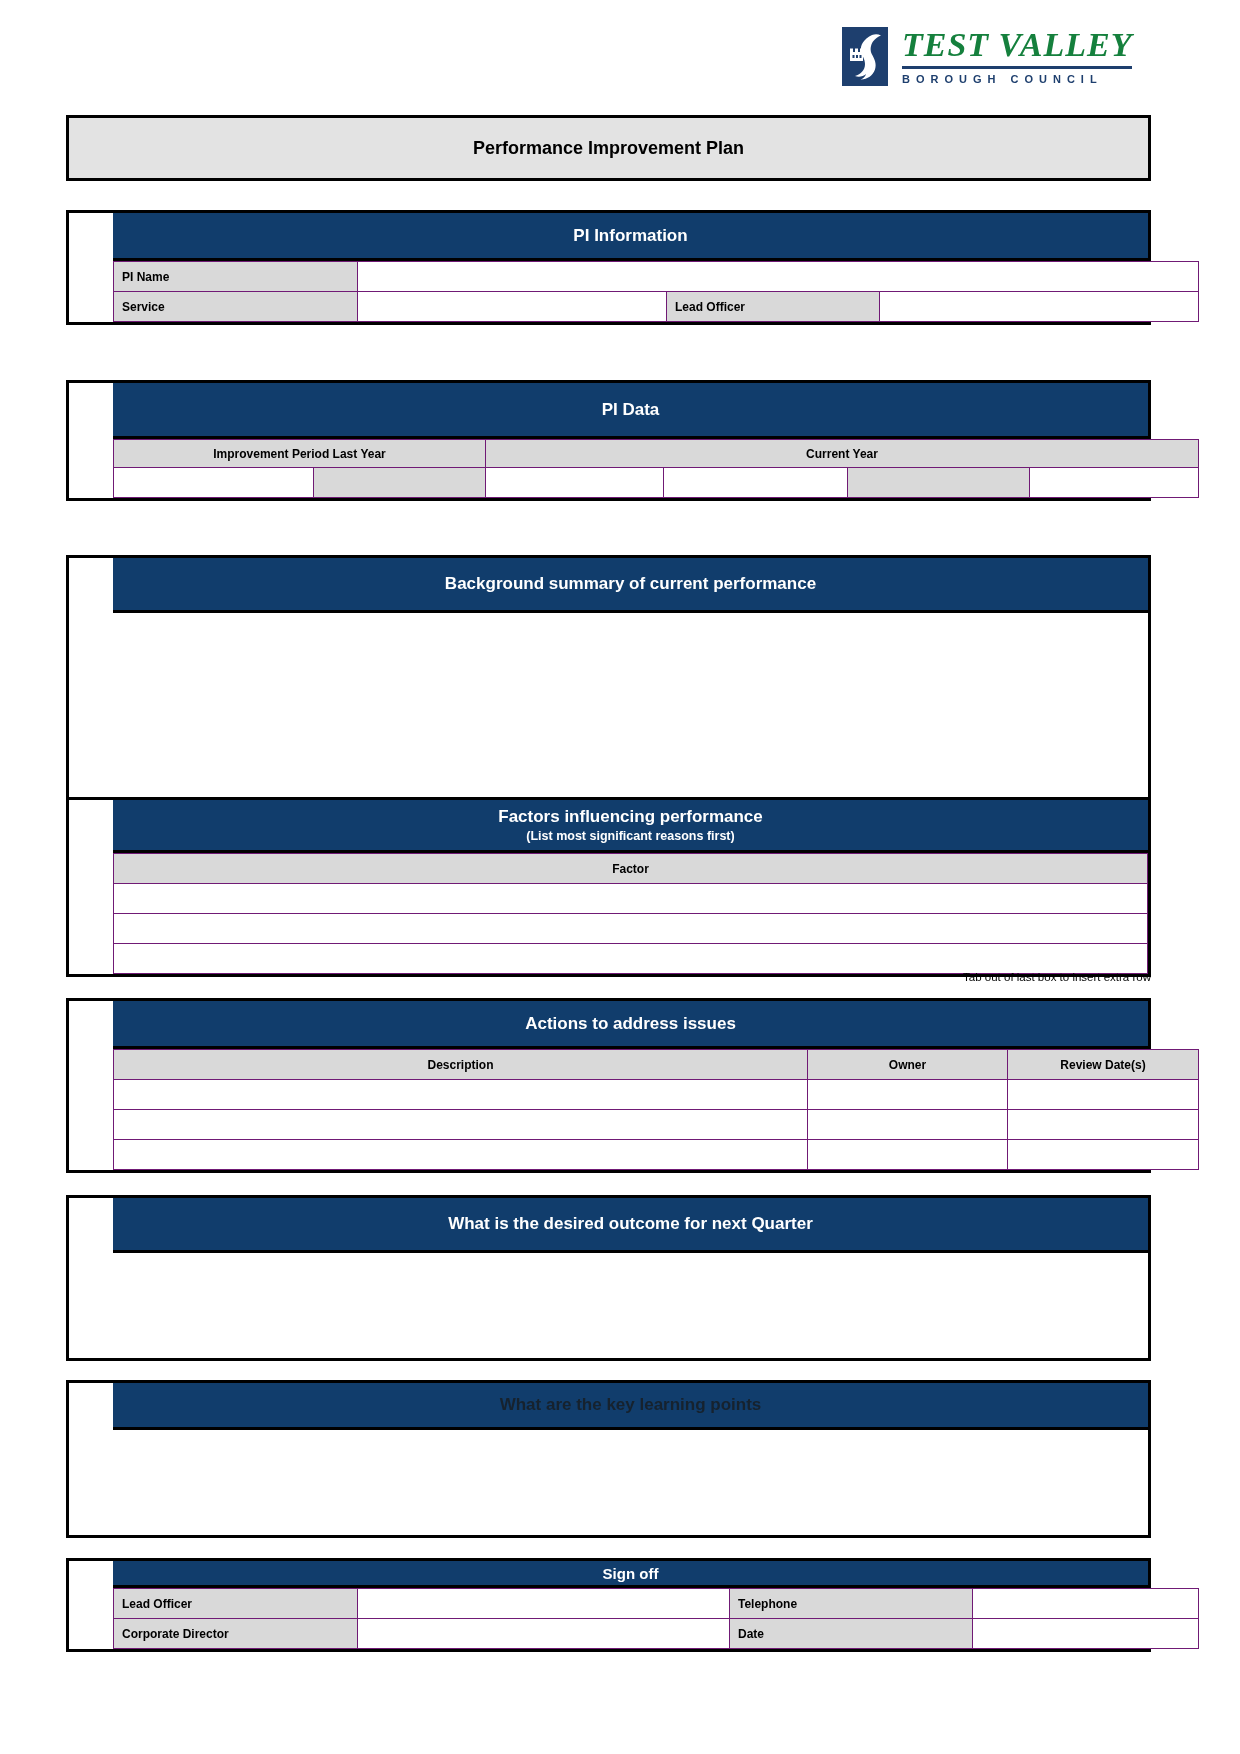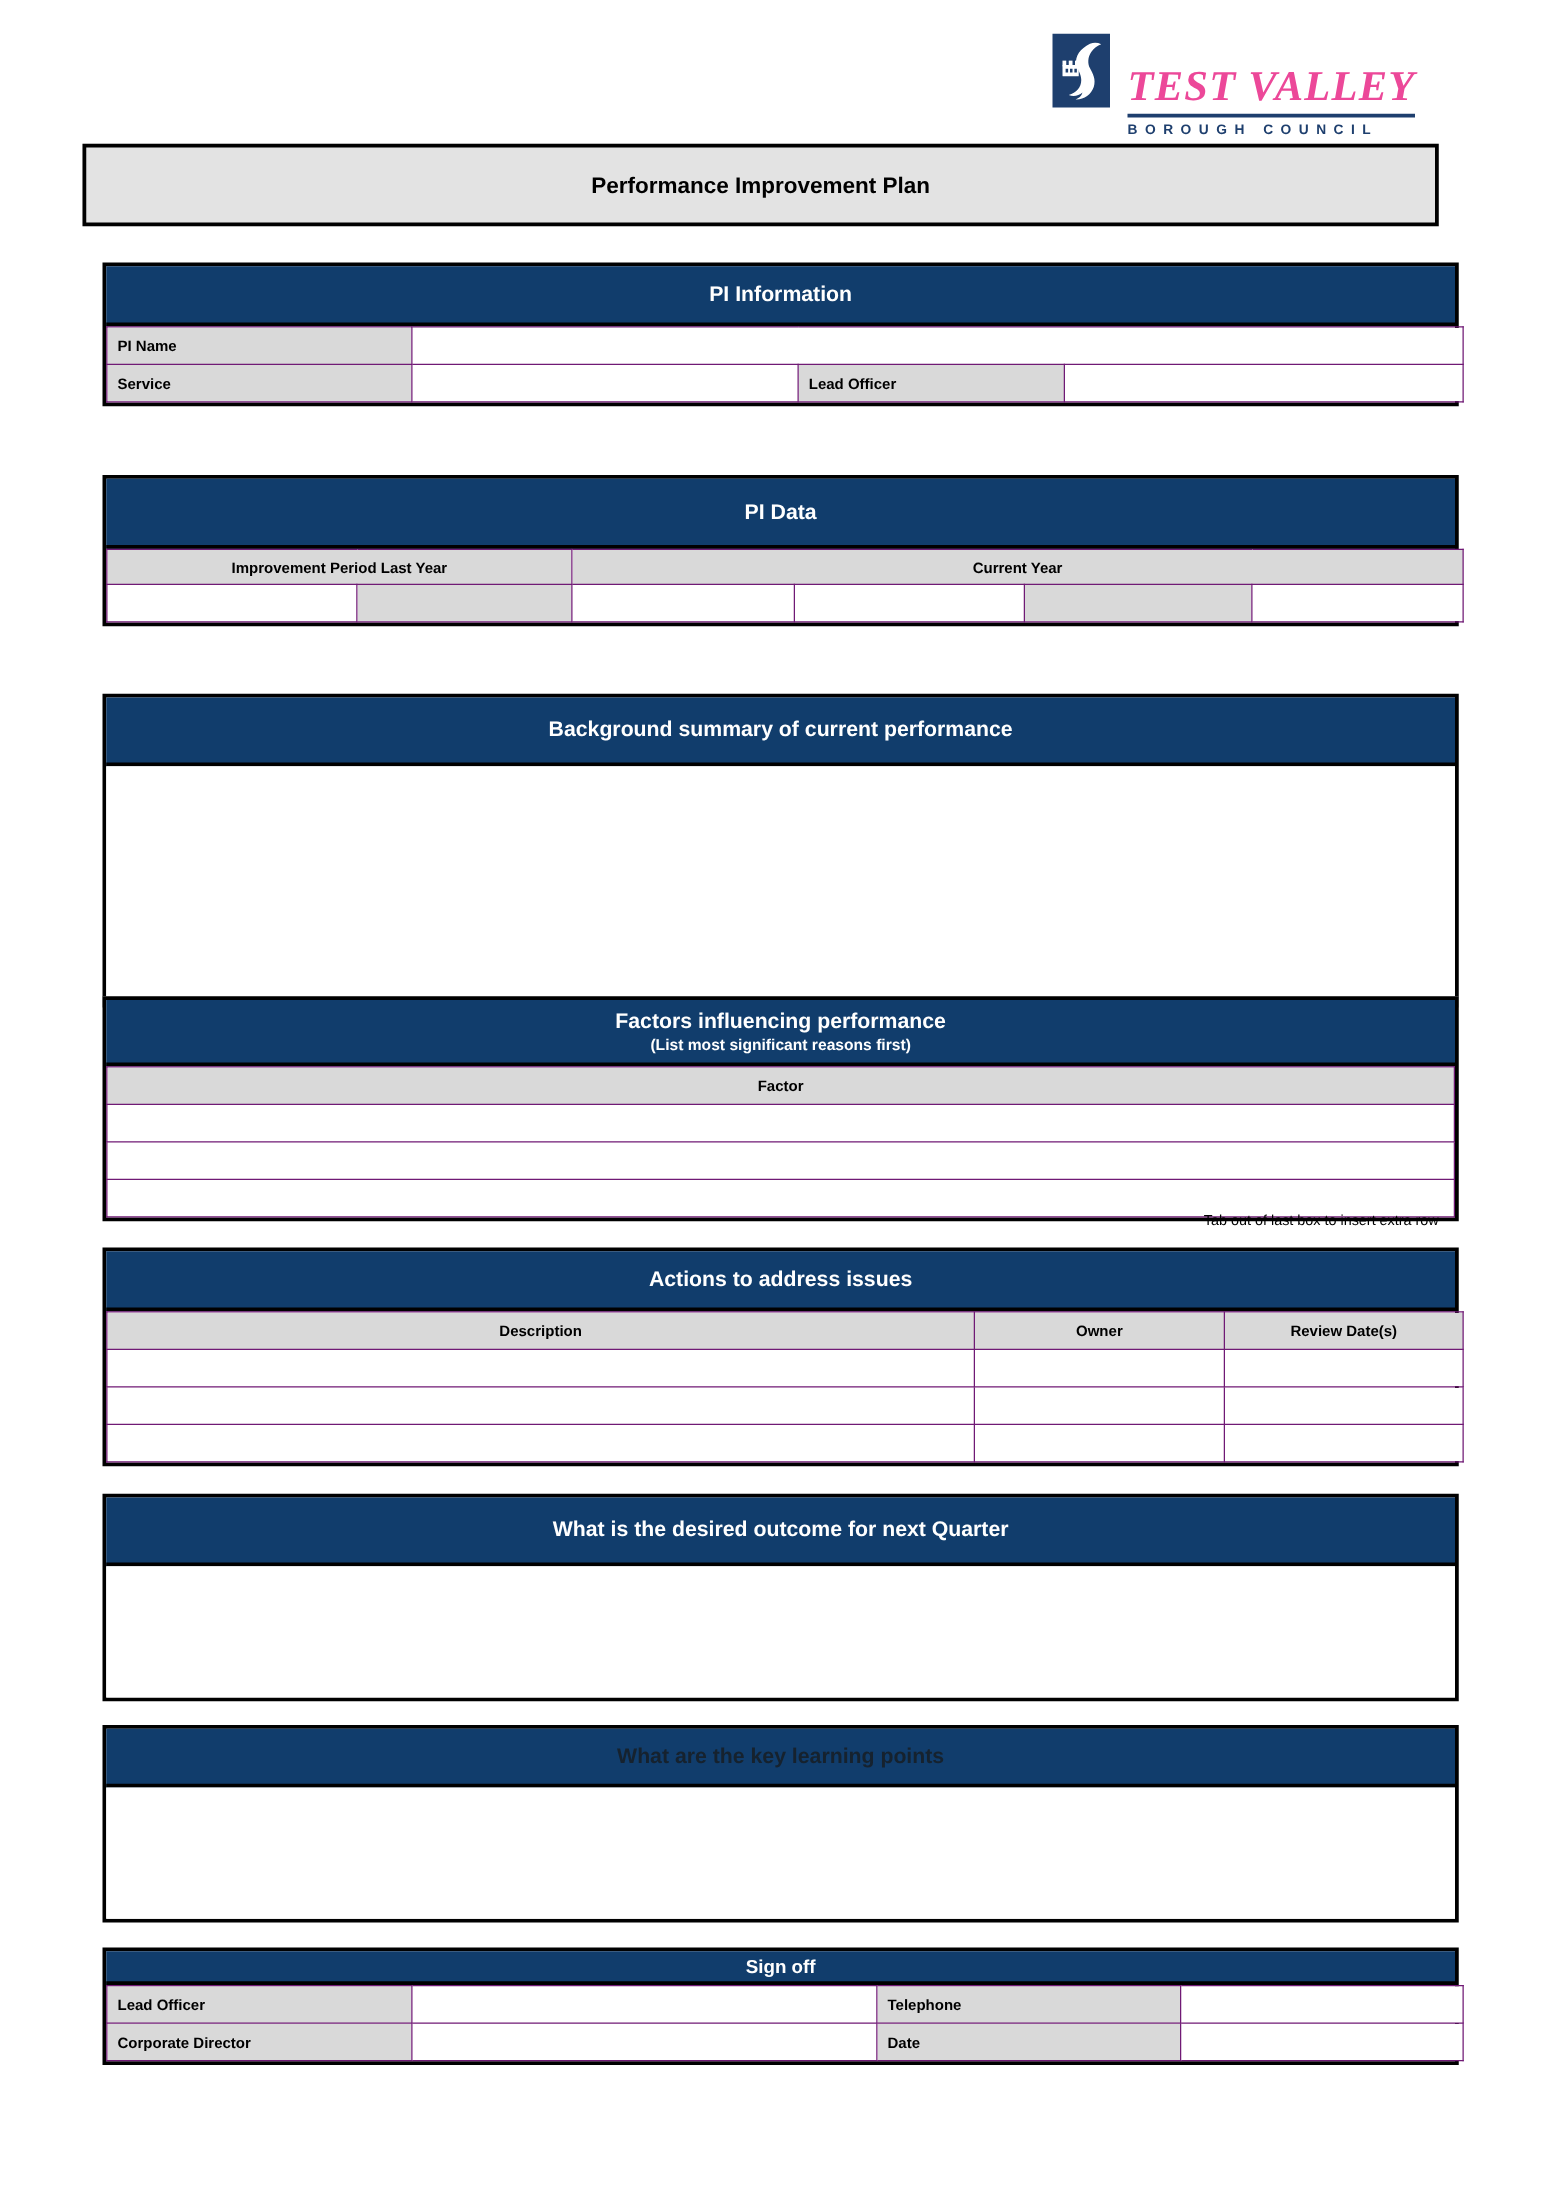--- a/index.html
+++ b/index.html
@@ -4,32 +4,32 @@
 <style>
   html,body{margin:0;padding:0;background:#fff;}
   .page{position:relative;width:1240px;height:1754px;background:#ffffff;
         font-family:"Liberation Sans",sans-serif;color:#000;overflow:hidden;}
 
   
   .logo{position:absolute;top:27px;left:842px;display:flex;align-items:flex-start;gap:14px;}
   .logo-square{width:46px;height:59px;background:#1E3F6E;display:flex;align-items:center;justify-content:center;}
   .logo-textblock{display:flex;flex-direction:column;}
   .logo-name{font-family:"Liberation Serif",serif;font-style:italic;font-weight:bold;
-             font-size:34px;line-height:1.05;color:#ec4899;letter-spacing:1px;
-             padding-bottom:3px;border-bottom:3px solid #1E3F6E;white-space:nowrap;margin-top:25px;}
+             font-size:34px;line-height:1.05;color:#15803d;letter-spacing:1px;
+             padding-bottom:3px;border-bottom:3px solid #1E3F6E;white-space:nowrap;}
   .logo-sub{font-size:11px;font-weight:bold;color:#1E3F6E;letter-spacing:6px;margin-top:4px;white-space:nowrap;}
 
   
   .title-bar{position:absolute;left:66px;top:115px;width:1085px;height:66px;
              background:#E3E3E3;border:3px solid #000;box-sizing:border-box;
              display:flex;align-items:center;justify-content:center;
              font-size:18px;font-weight:bold;}
 
   
-  .sec{position:absolute;left:82px;width:1085px;border:3px solid #000;box-sizing:border-box;background:#fff;}
+  .sec{position:absolute;left:66px;width:1085px;border:3px solid #000;box-sizing:border-box;background:#fff;padding-left:44px;}
   .sec-header{background:#113D6C;color:#fff;font-weight:bold;font-size:17px;
               display:flex;flex-direction:column;align-items:center;justify-content:center;
               border-bottom:3px solid #000;text-align:center;}
   .sub-line{font-size:12.5px;font-weight:bold;margin-top:2px;}
 
   table.grid{width:100%;border-collapse:collapse;table-layout:fixed;}
   table.grid td{border:1px solid #701a75;height:30px;padding:1px 8px;font-size:12px;
                 box-sizing:border-box;vertical-align:middle;overflow:hidden;}
   td.lbl{background:#D9D9D9;font-weight:bold;text-align:left;}
   td.hdr{background:#D9D9D9;font-weight:bold;text-align:center;}

